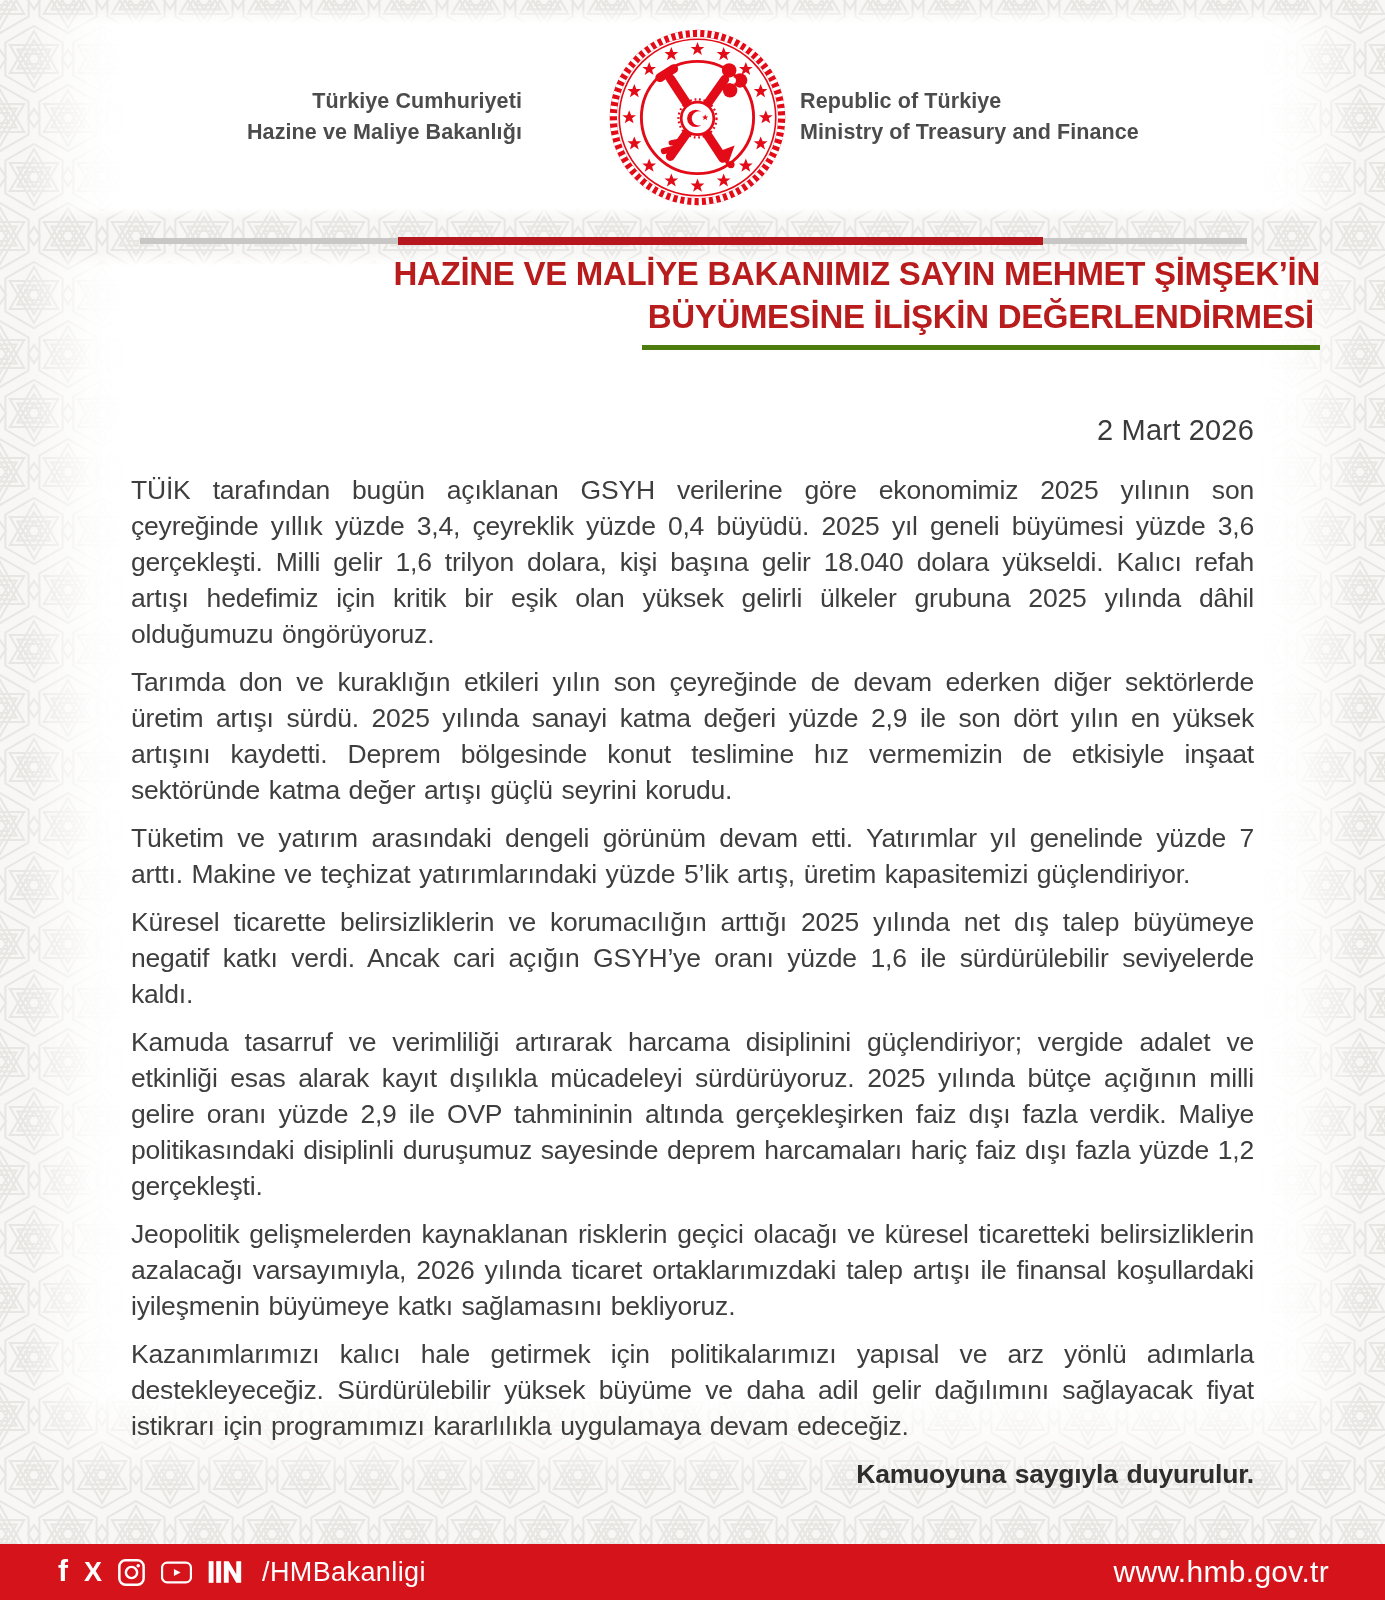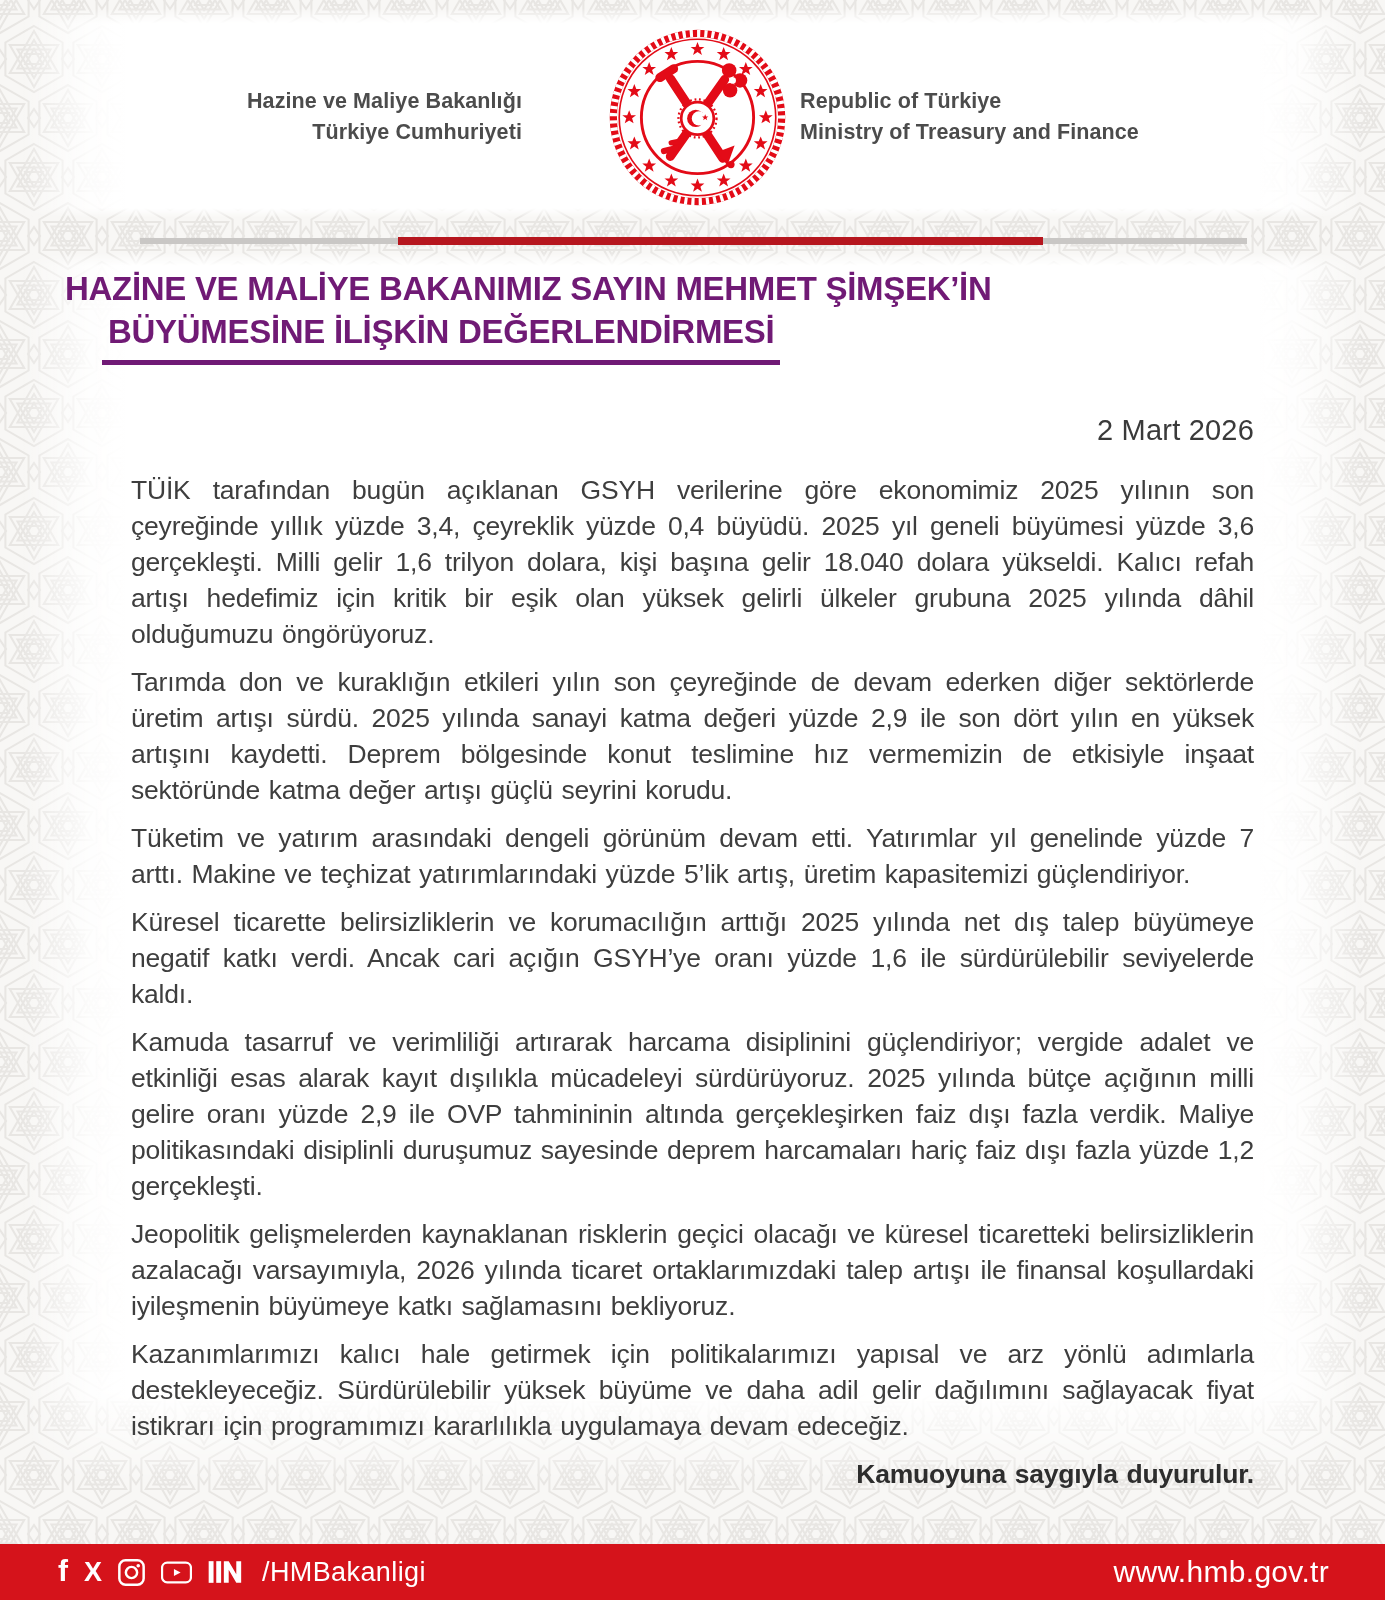--- a/index.html
+++ b/index.html
@@ -39,26 +39,26 @@
   .hdr-left{left:150px;width:372px;text-align:right;}
   .hdr-right{left:800px;width:430px;text-align:left;}
   .emblem{position:absolute;z-index:2;left:607px;top:27px;width:181px;height:181px;}
 
   
   .divider{position:absolute;z-index:2;left:140px;top:238px;width:1107px;height:6px;background:#c9c7c5;}
   .divider-red{position:absolute;left:258px;top:-1px;width:645px;height:8px;background:#b6161e;}
 
   
   .title{
-    position:absolute;z-index:2;left:65px;top:267px;width:1255px;margin:0;
-    text-align:left;font-size:33px;line-height:43px;font-weight:700;
-    letter-spacing:-.3px;color:#701a75;
+    position:absolute;z-index:2;left:65px;top:252px;width:1255px;margin:0;
+    text-align:right;font-size:33px;line-height:43px;font-weight:700;
+    letter-spacing:-.3px;color:#b91c1c;
   }
   .t-line{display:block;}
-  .t-underline{display:inline-block;border-bottom:5px solid #701a75;padding:0 6px 7px 6px;margin-left:37px;}
+  .t-underline{display:inline-block;border-bottom:5px solid #4d7c0f;padding:0 6px 7px 6px;margin-left:37px;}
   .date{
     position:absolute;z-index:2;top:414px;right:131px;
     font-size:29px;color:#3a3a3a;letter-spacing:.2px;
   }
 
   
   .body-text{
     position:absolute;z-index:2;left:131px;top:472px;width:1123px;
     font-size:26.5px;line-height:36px;color:#3e3e3e;text-align:justify;
     letter-spacing:-.2px;word-spacing:1.5px;
@@ -109,22 +109,22 @@
       </pattern>
     </defs>
     <rect width="1385" height="1600" fill="url(#geo)"></rect>
   </svg>
 
   <div class="veil veil-a"></div>
   <div class="veil veil-b"></div>
 
   <header>
     <div class="hdr-left">
+      <div>Türkiye Cumhuriyeti</div>
       <div>Hazine ve Maliye Bakanlığı</div>
-      <div>Türkiye Cumhuriyeti</div>
     </div>
 
     <svg class="emblem" viewBox="0 0 200 200" xmlns="http://www.w3.org/2000/svg">
       <defs>
         <path id="st" d="M0,-8 L2.16,-2.52 L7.6,-2.52 L3.2,0.96 L4.88,6.48 L0,3.2 L-4.88,6.48 L-3.2,0.96 L-7.6,-2.52 L-2.16,-2.52 Z" fill="#e30b17"></path>
       </defs>
 
       <circle cx="100" cy="100" r="93" fill="none" stroke="#e30b17" stroke-width="8"></circle>
       <circle cx="100" cy="100" r="93" fill="none" stroke="#ffffff" stroke-width="8" stroke-dasharray="3.5 4.5" transform="rotate(8 100 100)"></circle>
       <circle cx="100" cy="100" r="86.5" fill="none" stroke="#e30b17" stroke-width="1.8"></circle>

